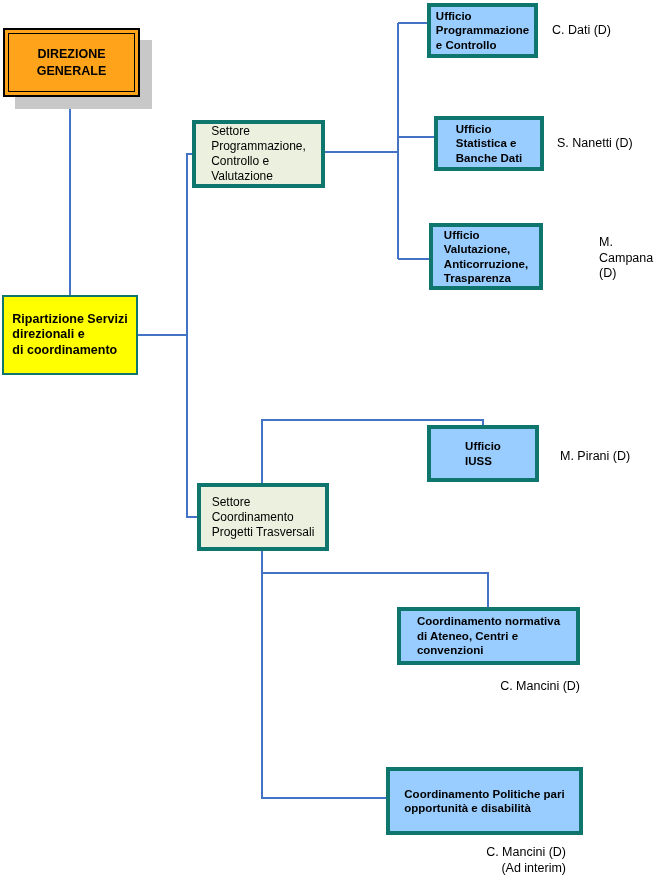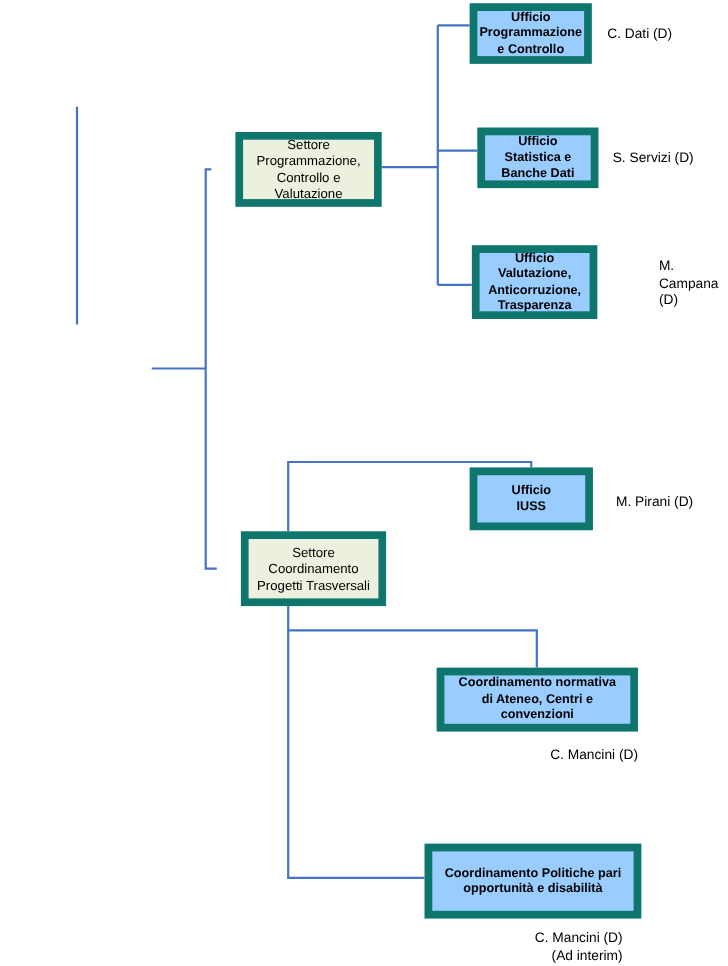--- a/index.html
+++ b/index.html
@@ -12,27 +12,26 @@
     color: #000000;
     overflow: hidden;
   }
   svg.connectors { position: absolute; left: 0; top: 0; width: 662px; height: 878px; }
   .box {
     position: absolute;
     box-sizing: border-box;
     display: flex;
     align-items: center;
     justify-content: center;
-    text-align: center;
     white-space: pre-line;
-    border: 7px solid #0f766e;
+    border: 4px solid #0f766e;
     line-height: 1.25;
   }
   .blue   { background: #99CCFF; font-weight: bold; font-size: 11.5px; }
-  .green  { background: #EBF1DE; font-weight: normal; font-size: 12px; margin-left: 22px; }
+  .green  { background: #EBF1DE; font-weight: normal; font-size: 12px; }
   .yellow { background: #FFFF00; font-weight: bold; font-size: 12.5px; border-width: 2px; }
   .orange-outer {
     position: absolute;
     box-sizing: border-box;
     left: 3px; top: 28px; width: 137px; height: 69px;
     background: #FFA31A;
     border: 2px solid #000000;
     padding: 3px;
     box-shadow: 12px 12px 0 #C8C8C8;
   }
@@ -65,21 +64,28 @@
     <path d="M325 152 H398"></path>
     <path d="M398 23 V259"></path>
     <path d="M398 23 H427"></path>
     <path d="M398 137 H434"></path>
     <path d="M398 259 H429"></path>
     <path d="M262 483 V420 H483 V425"></path>
     <path d="M262 551 V798 H386"></path>
     <path d="M262 573 H488 V607"></path>
   </svg>
 
+  <div class="orange-outer">
+    <div class="orange-inner">DIREZIONE
+GENERALE</div>
+  </div>
 
+  <div class="box yellow" style="left:2px; top:295px; width:136px; height:80px;">Ripartizione Servizi
+direzionali e
+di coordinamento</div>
 
   <div class="box green" style="left:192px; top:120px; width:133px; height:68px;">Settore
 Programmazione,
 Controllo e
 Valutazione</div>
 
   <div class="box green" style="left:197px; top:483px; width:132px; height:68px;">Settore
 Coordinamento
 Progetti Trasversali</div>
 
@@ -101,21 +107,21 @@
 
   <div class="box blue" style="left:386px; top:767px; width:197px; height:68px;">Coordinamento Politiche pari
 opportunità e disabilità</div>
 
   <div class="box blue" style="left:397px; top:607px; width:183px; height:58px;">Coordinamento normativa
 di Ateneo, Centri e
 convenzioni</div>
 
   <div class="name" style="left:552px; top:31px;">C. Dati (D)</div>
 
-  <div class="name" style="left:557px; top:144px;">S. Servizi (D)</div>
+  <div class="name" style="left:557px; top:144px;">S. Nanetti (D)</div>
 
   <div class="name" style="left:562px; top:258px;margin-left:37px;">M. Campana (D)</div>
 
   <div class="name" style="left:560px; top:457px;">M. Pirani (D)</div>
 
   <div class="name centered" style="left:397px; top:687px; width:183px;">C. Mancini (D)</div>
 
   <div class="name centered" style="left:376px; top:861px; width:190px;">C. Mancini (D)
 (Ad interim)</div>
 

